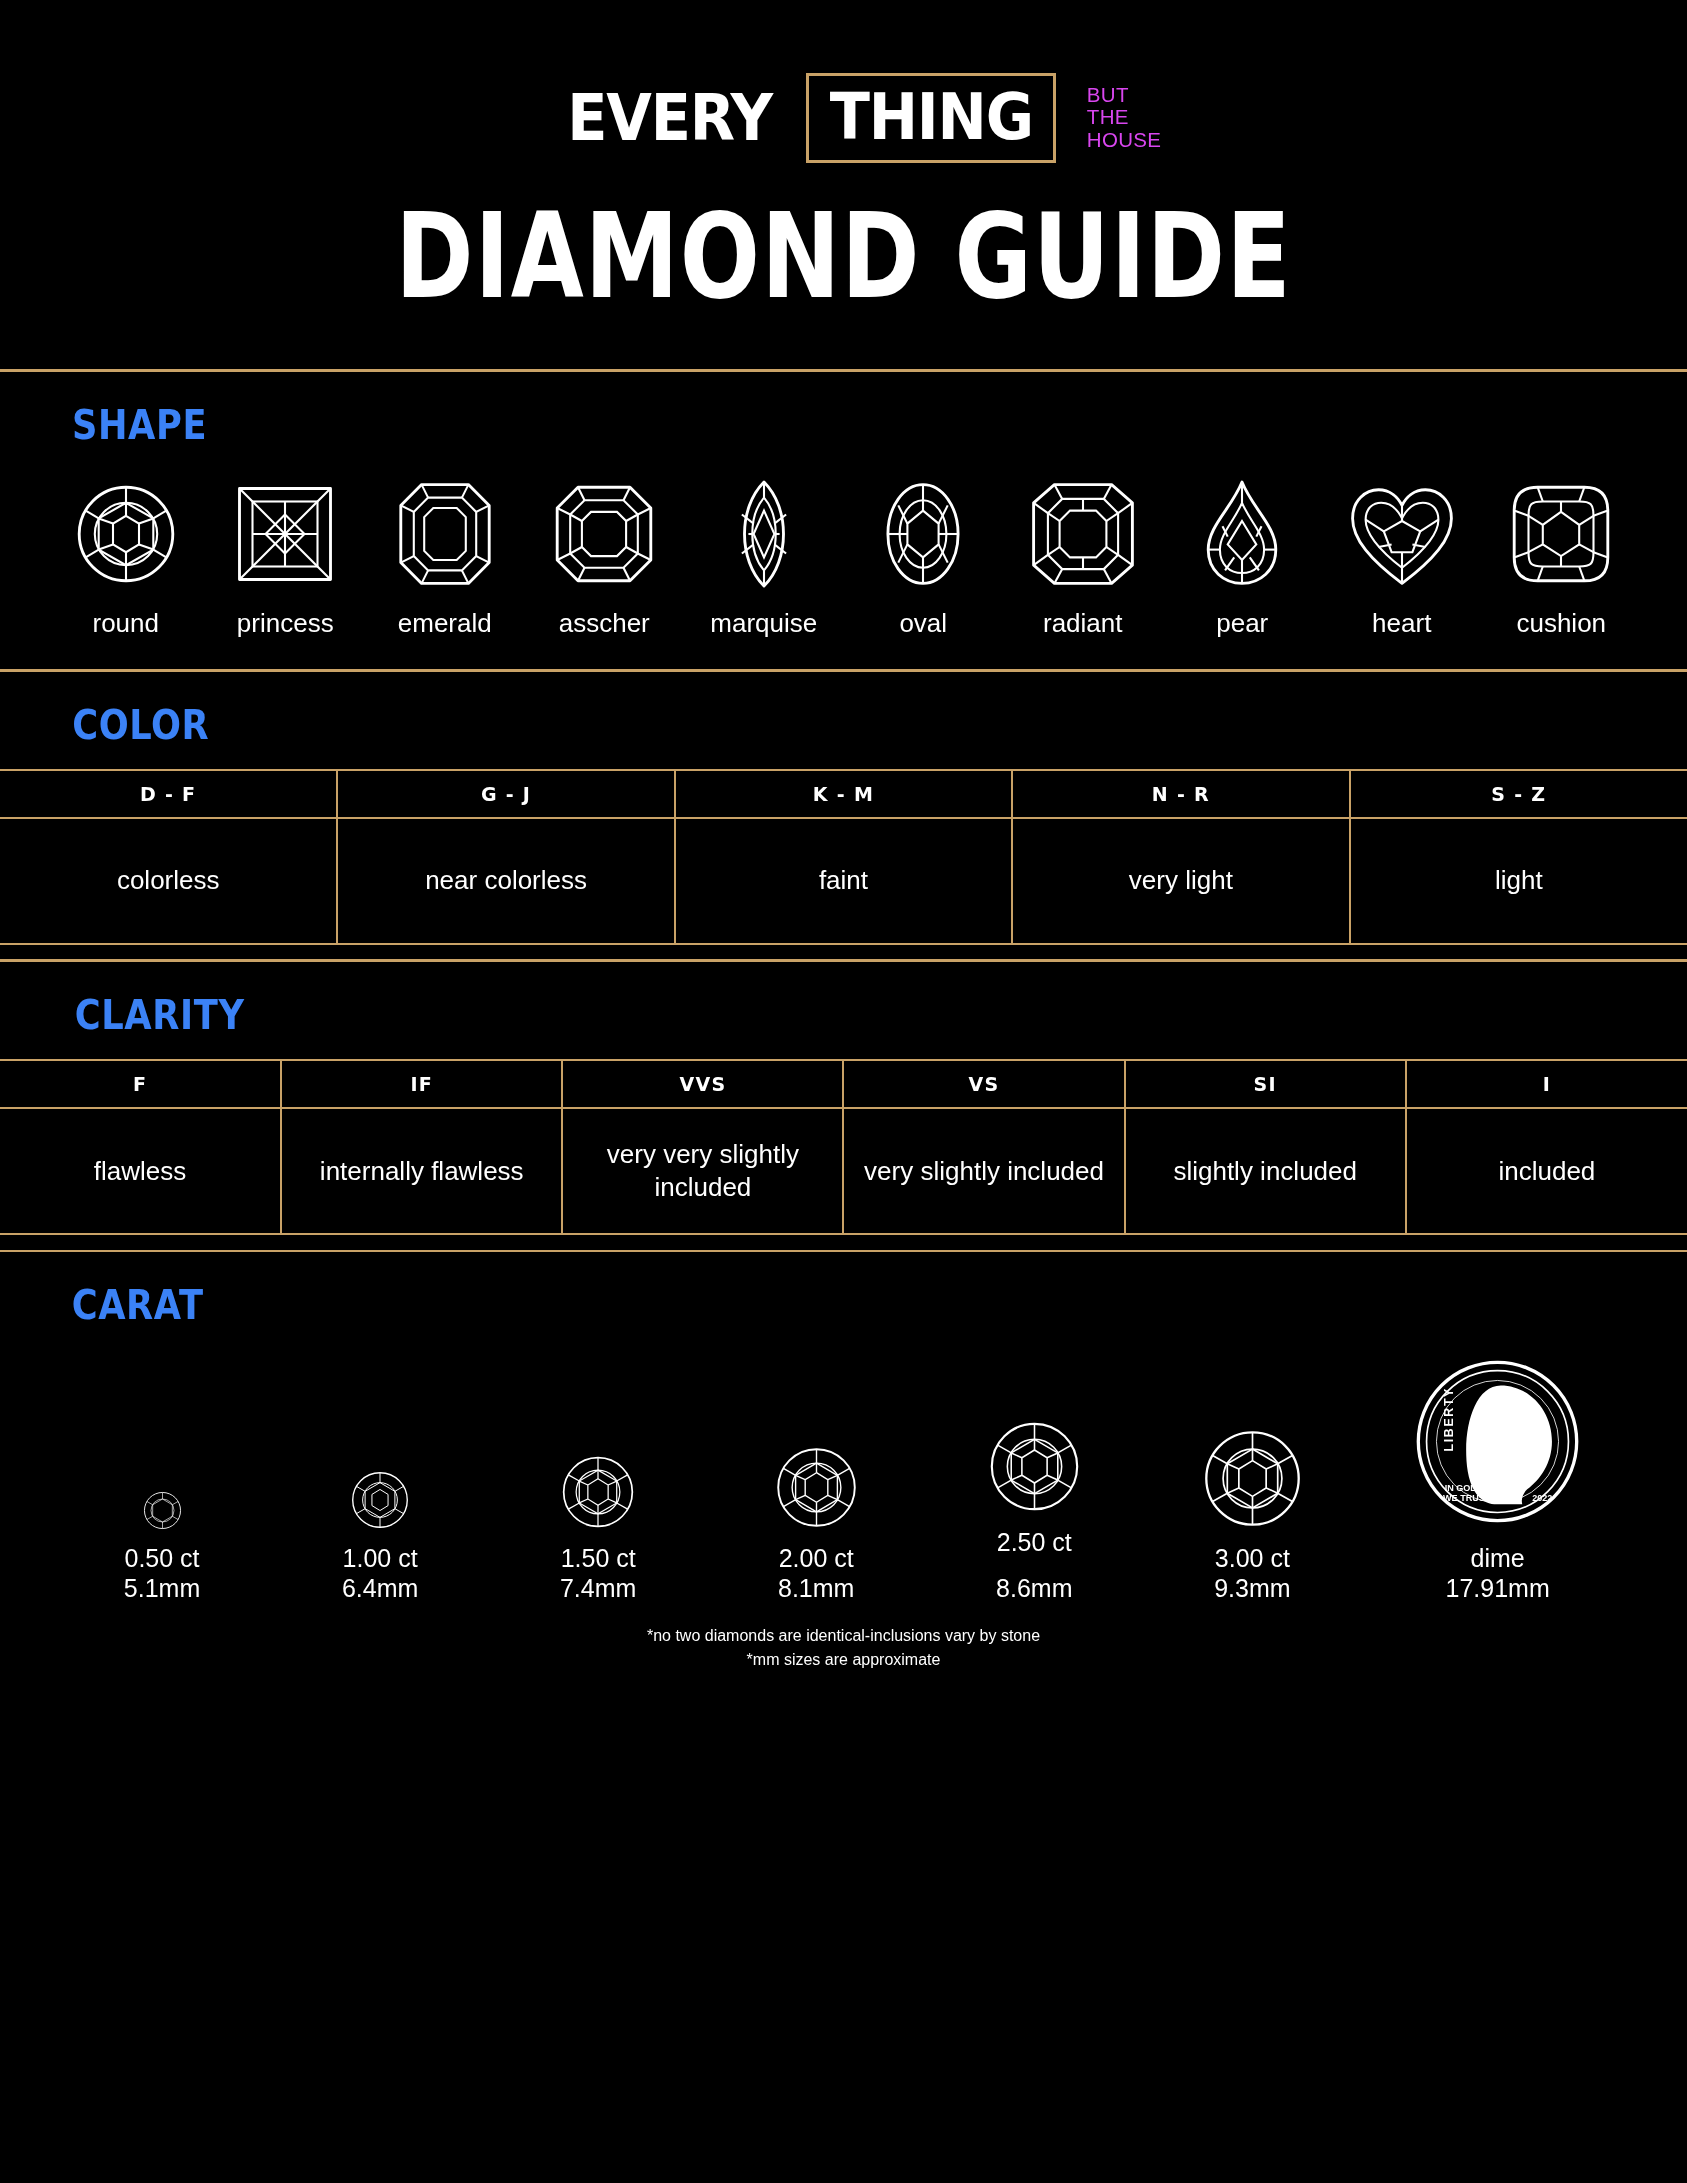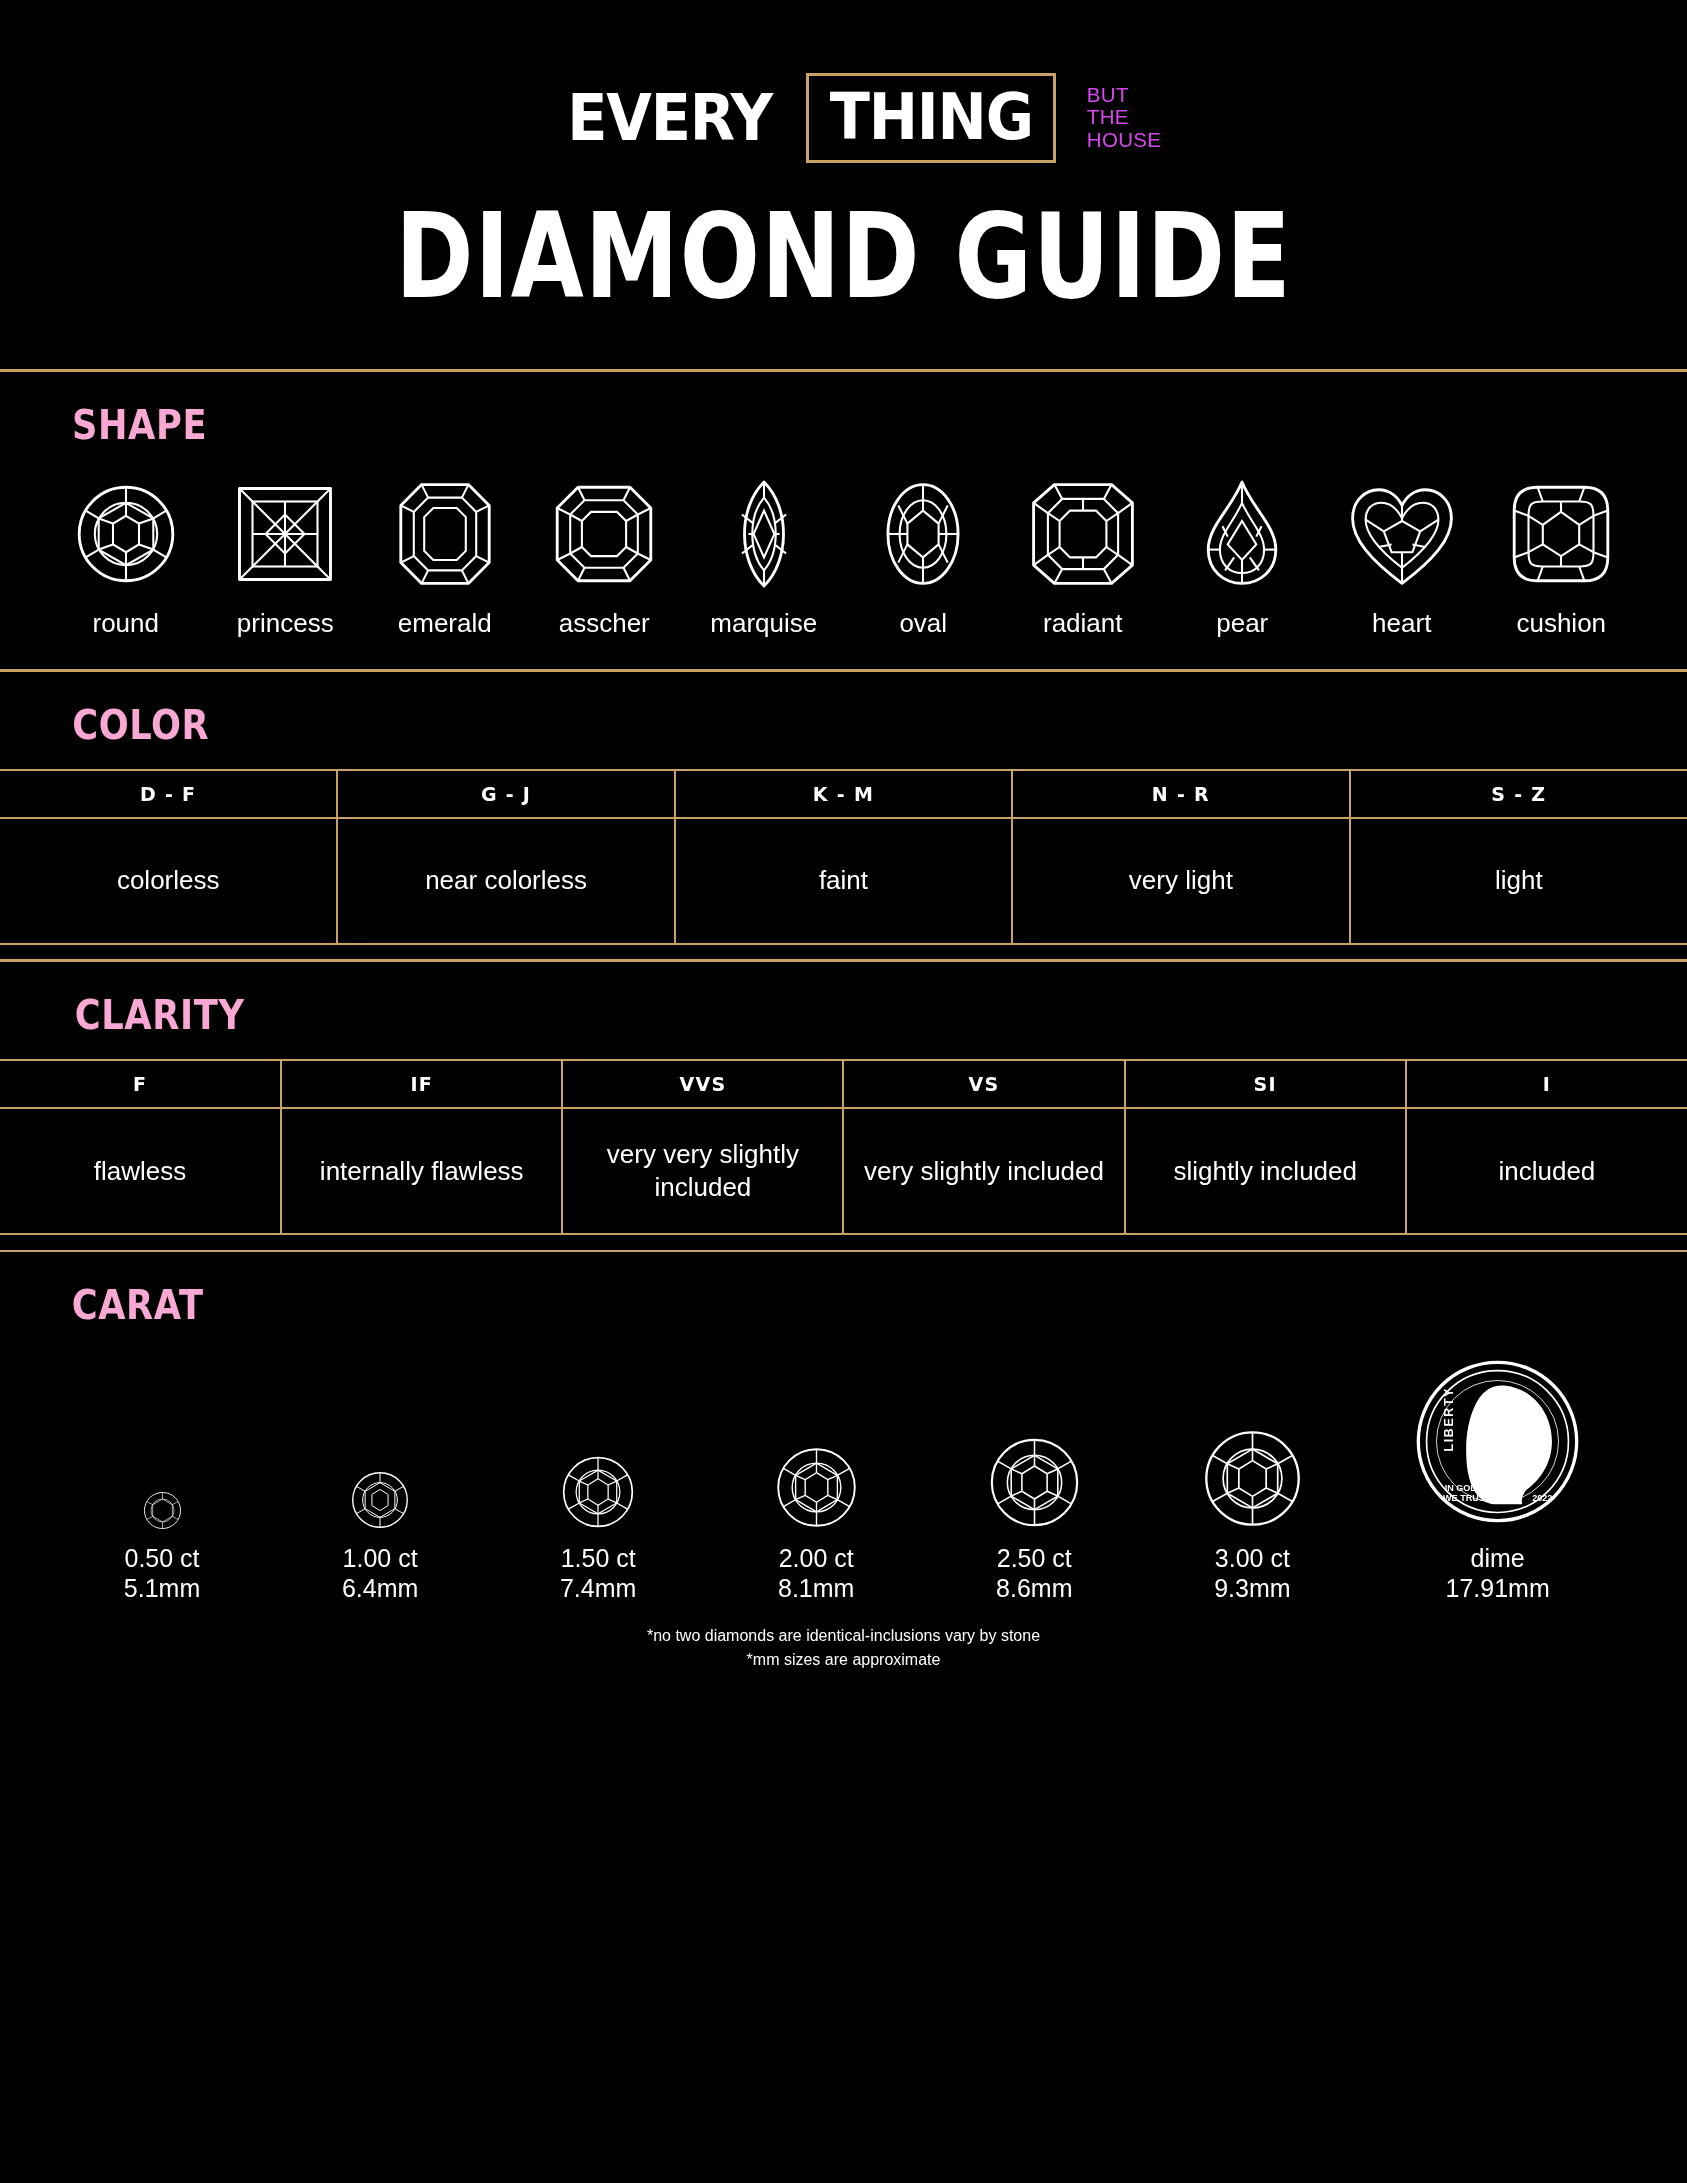--- a/index.html
+++ b/index.html
@@ -83,21 +83,21 @@
     background: #c9a267;
   }
   .section {
     padding: 0 0 0 0;
   }
   .sec-title {
     font-family: "DejaVu Sans", sans-serif;
     font-weight: bold;
     font-size: 41px;
     letter-spacing: 0.7px;
-    color: #f9a8d4;
+    color: #3b82f6;
     padding: 29px 0 0 61px;
     transform-origin: left center;
     display: inline-block;
   }
   .sec-title-inner { display: inline-block; transform: scaleX(0.86); }
 
   
   .shapes-row {
     display: flex;
     justify-content: space-between;
@@ -573,21 +573,21 @@
               <line class="stroke-thin" x1="12" y1="28" x2="26" y2="36"></line>
               <line class="stroke-thin" x1="50" y1="22" x2="50" y2="33"></line>
               <line class="stroke-thin" x1="74" y1="36" x2="63" y2="41"></line>
               <line class="stroke-thin" x1="74" y1="64" x2="63" y2="59"></line>
               <line class="stroke-thin" x1="50" y1="78" x2="50" y2="67"></line>
               <line class="stroke-thin" x1="26" y1="64" x2="37" y2="59"></line>
               <line class="stroke-thin" x1="26" y1="36" x2="37" y2="41"></line>
             </svg>
           </div>
           <div class="carat-label">2.50 ct</div>
-          <div class="carat-label" style="margin-top:0">8.6mm</div>
+          <div class="carat-label" style="margin-top:16px">8.6mm</div>
         </div>
 
         <div class="carat-cell">
           <div class="carat-gem">
             <svg width="105" height="105" viewBox="0 0 100 100">
               <circle class="stroke" cx="50" cy="50" r="44"></circle>
               <circle class="stroke-thin" cx="50" cy="50" r="28"></circle>
               <polygon class="stroke-thin" points="50,22 74,36 74,64 50,78 26,64 26,36"></polygon>
               <polygon class="stroke-thin" points="50,33 63,41 63,59 50,67 37,59 37,41"></polygon>
               <line class="stroke-thin" x1="50" y1="6" x2="50" y2="22"></line>

